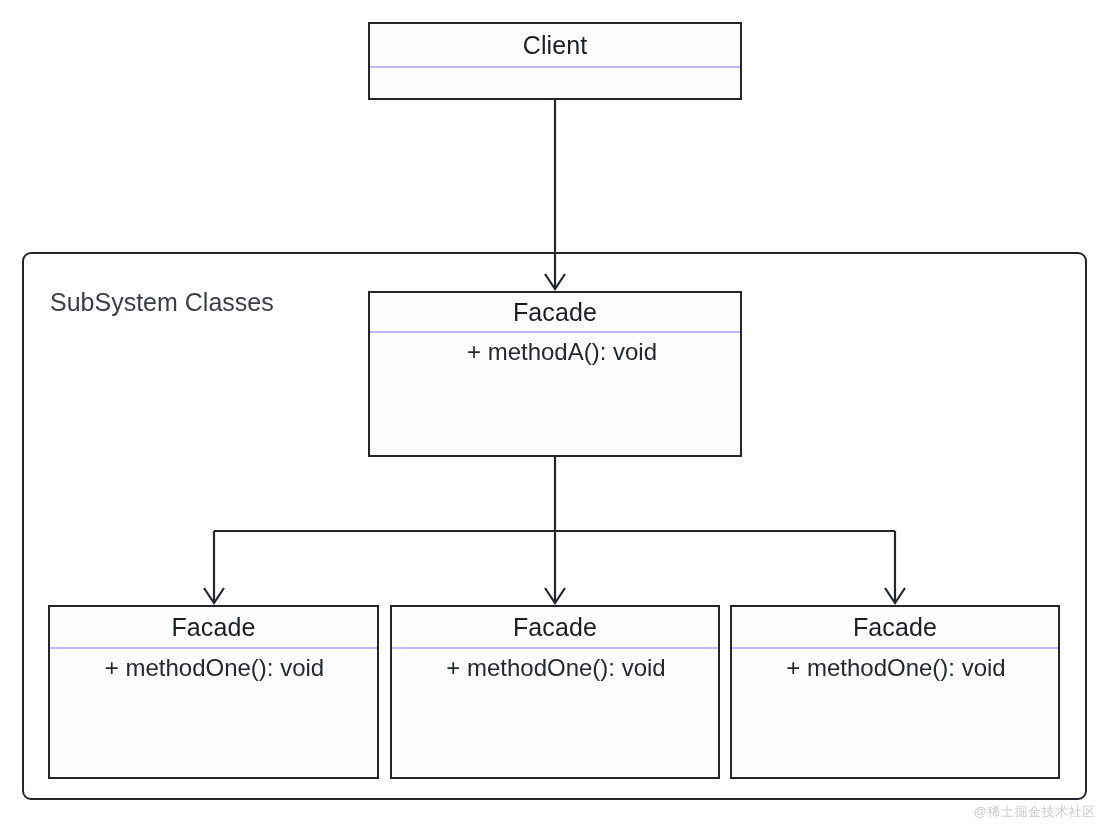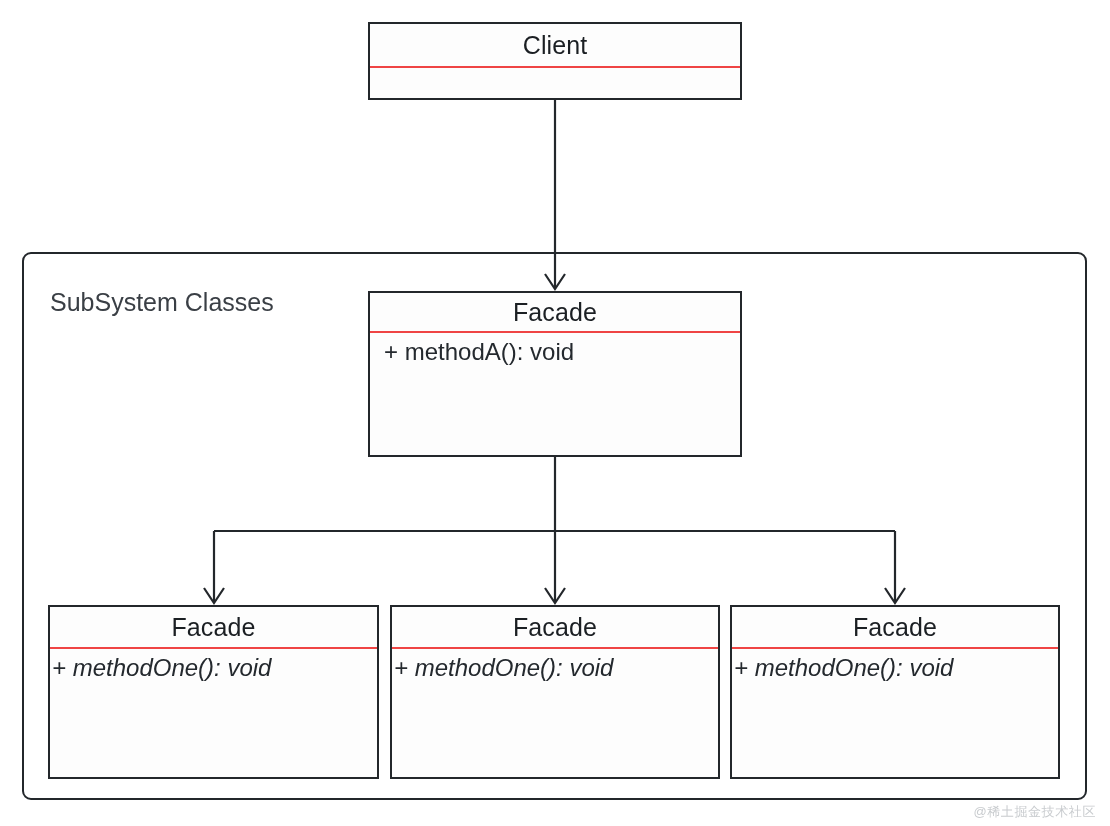--- a/index.html
+++ b/index.html
@@ -41,29 +41,29 @@
   .uml-title {
     box-sizing: border-box;
     text-align: center;
     color: #1b1f23;
     font-size: 25px;
     line-height: 1;
     letter-spacing: 0.1px;
     display: flex;
     align-items: center;
     justify-content: center;
-    border-bottom: 2px solid #ef4444;
+    border-bottom: 2px solid #c4b5fd;
     flex: none;
   }
   .uml-body {
     box-sizing: border-box;
     flex: 1 1 auto;
     display: flex;
-    flex-direction: column;
-    justify-content: flex-start;
+    flex-direction: row;
+    justify-content: center;
     padding-left: 14px;
   }
   .uml-body.empty { padding: 0; }
   .uml-member {
     color: #24292e;
     font-size: 24px;
     line-height: 1.56;
     white-space: nowrap;
   }
 
@@ -82,21 +82,21 @@
     width: 374px;
     height: 166px;
   }
   #facade-class .uml-title { height: 40px; }
 
   .subsystem-class {
     top: 605px;
     height: 174px;
   }
   .subsystem-class .uml-title { height: 42px; }
-  .subsystem-class .uml-body { padding-left: 2px; font-style: italic; }
+  .subsystem-class .uml-body { padding-left: 2px; }
   #subsystem-class-0 { left: 48px;  width: 331px; }
   #subsystem-class-1 { left: 390px; width: 330px; }
   #subsystem-class-2 { left: 730px; width: 330px; }
 
   
   #subsystem-frame {
     position: absolute;
     left: 22px;
     top: 252px;
     width: 1065px;

